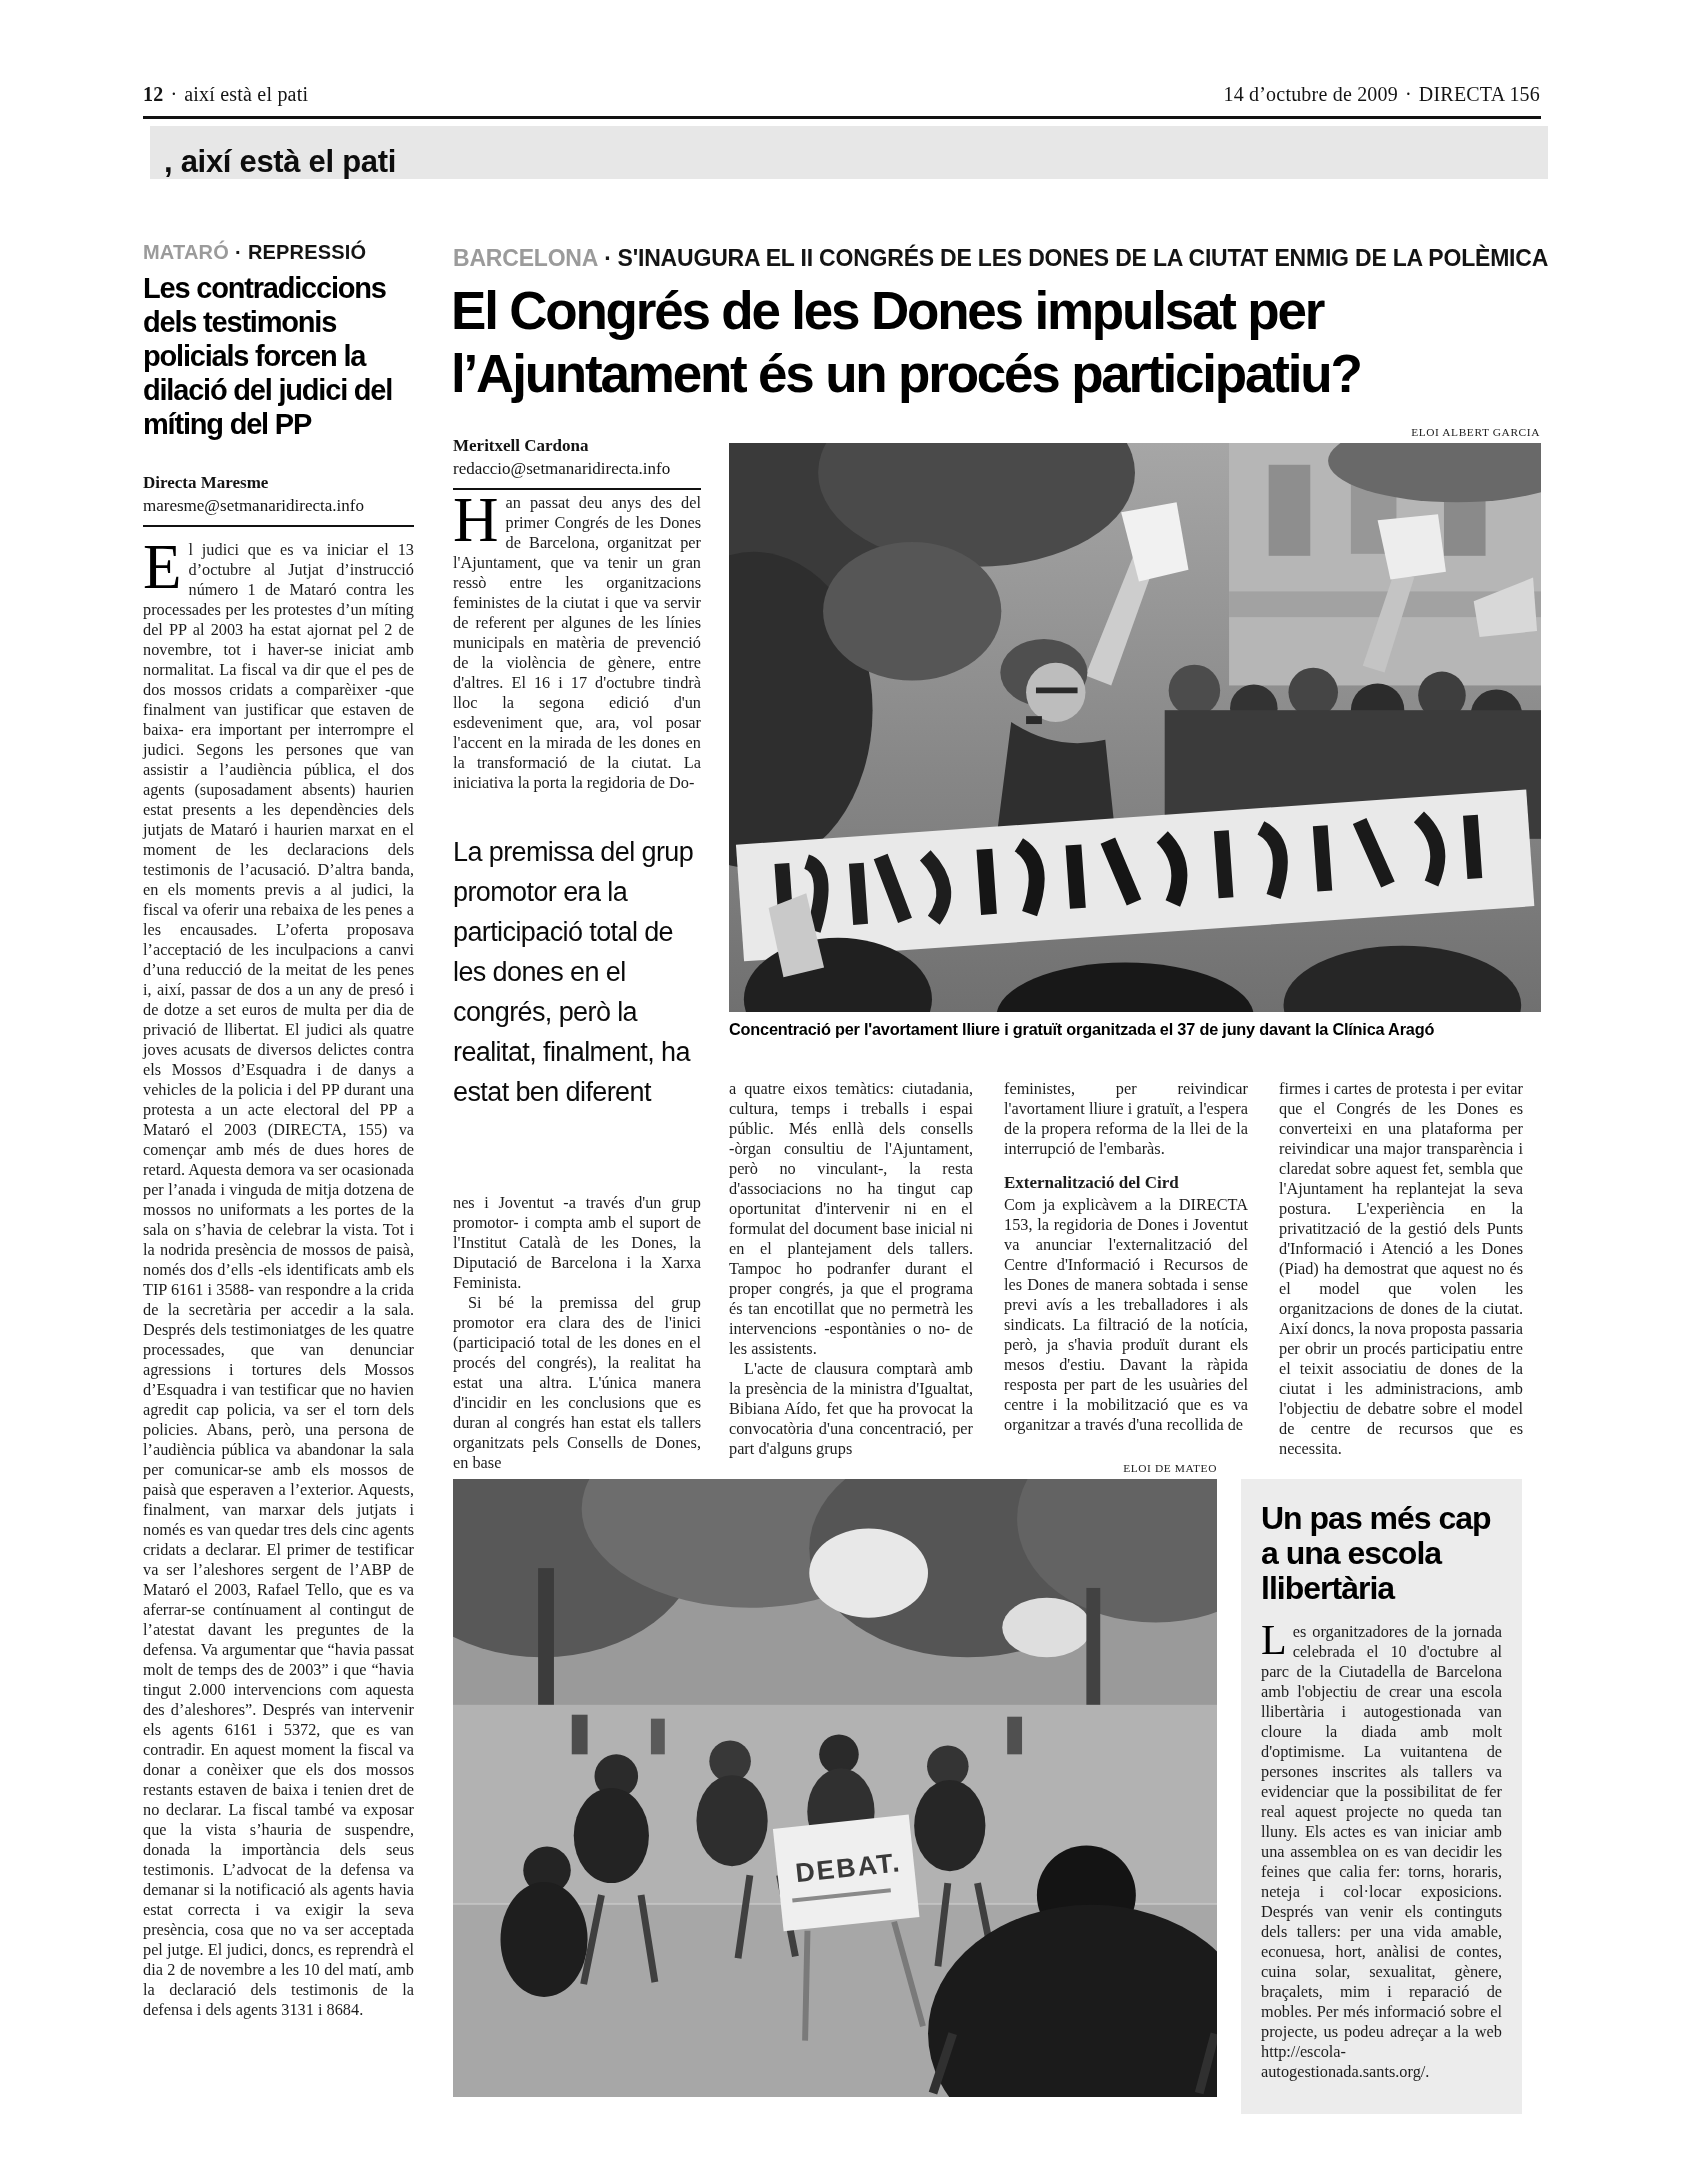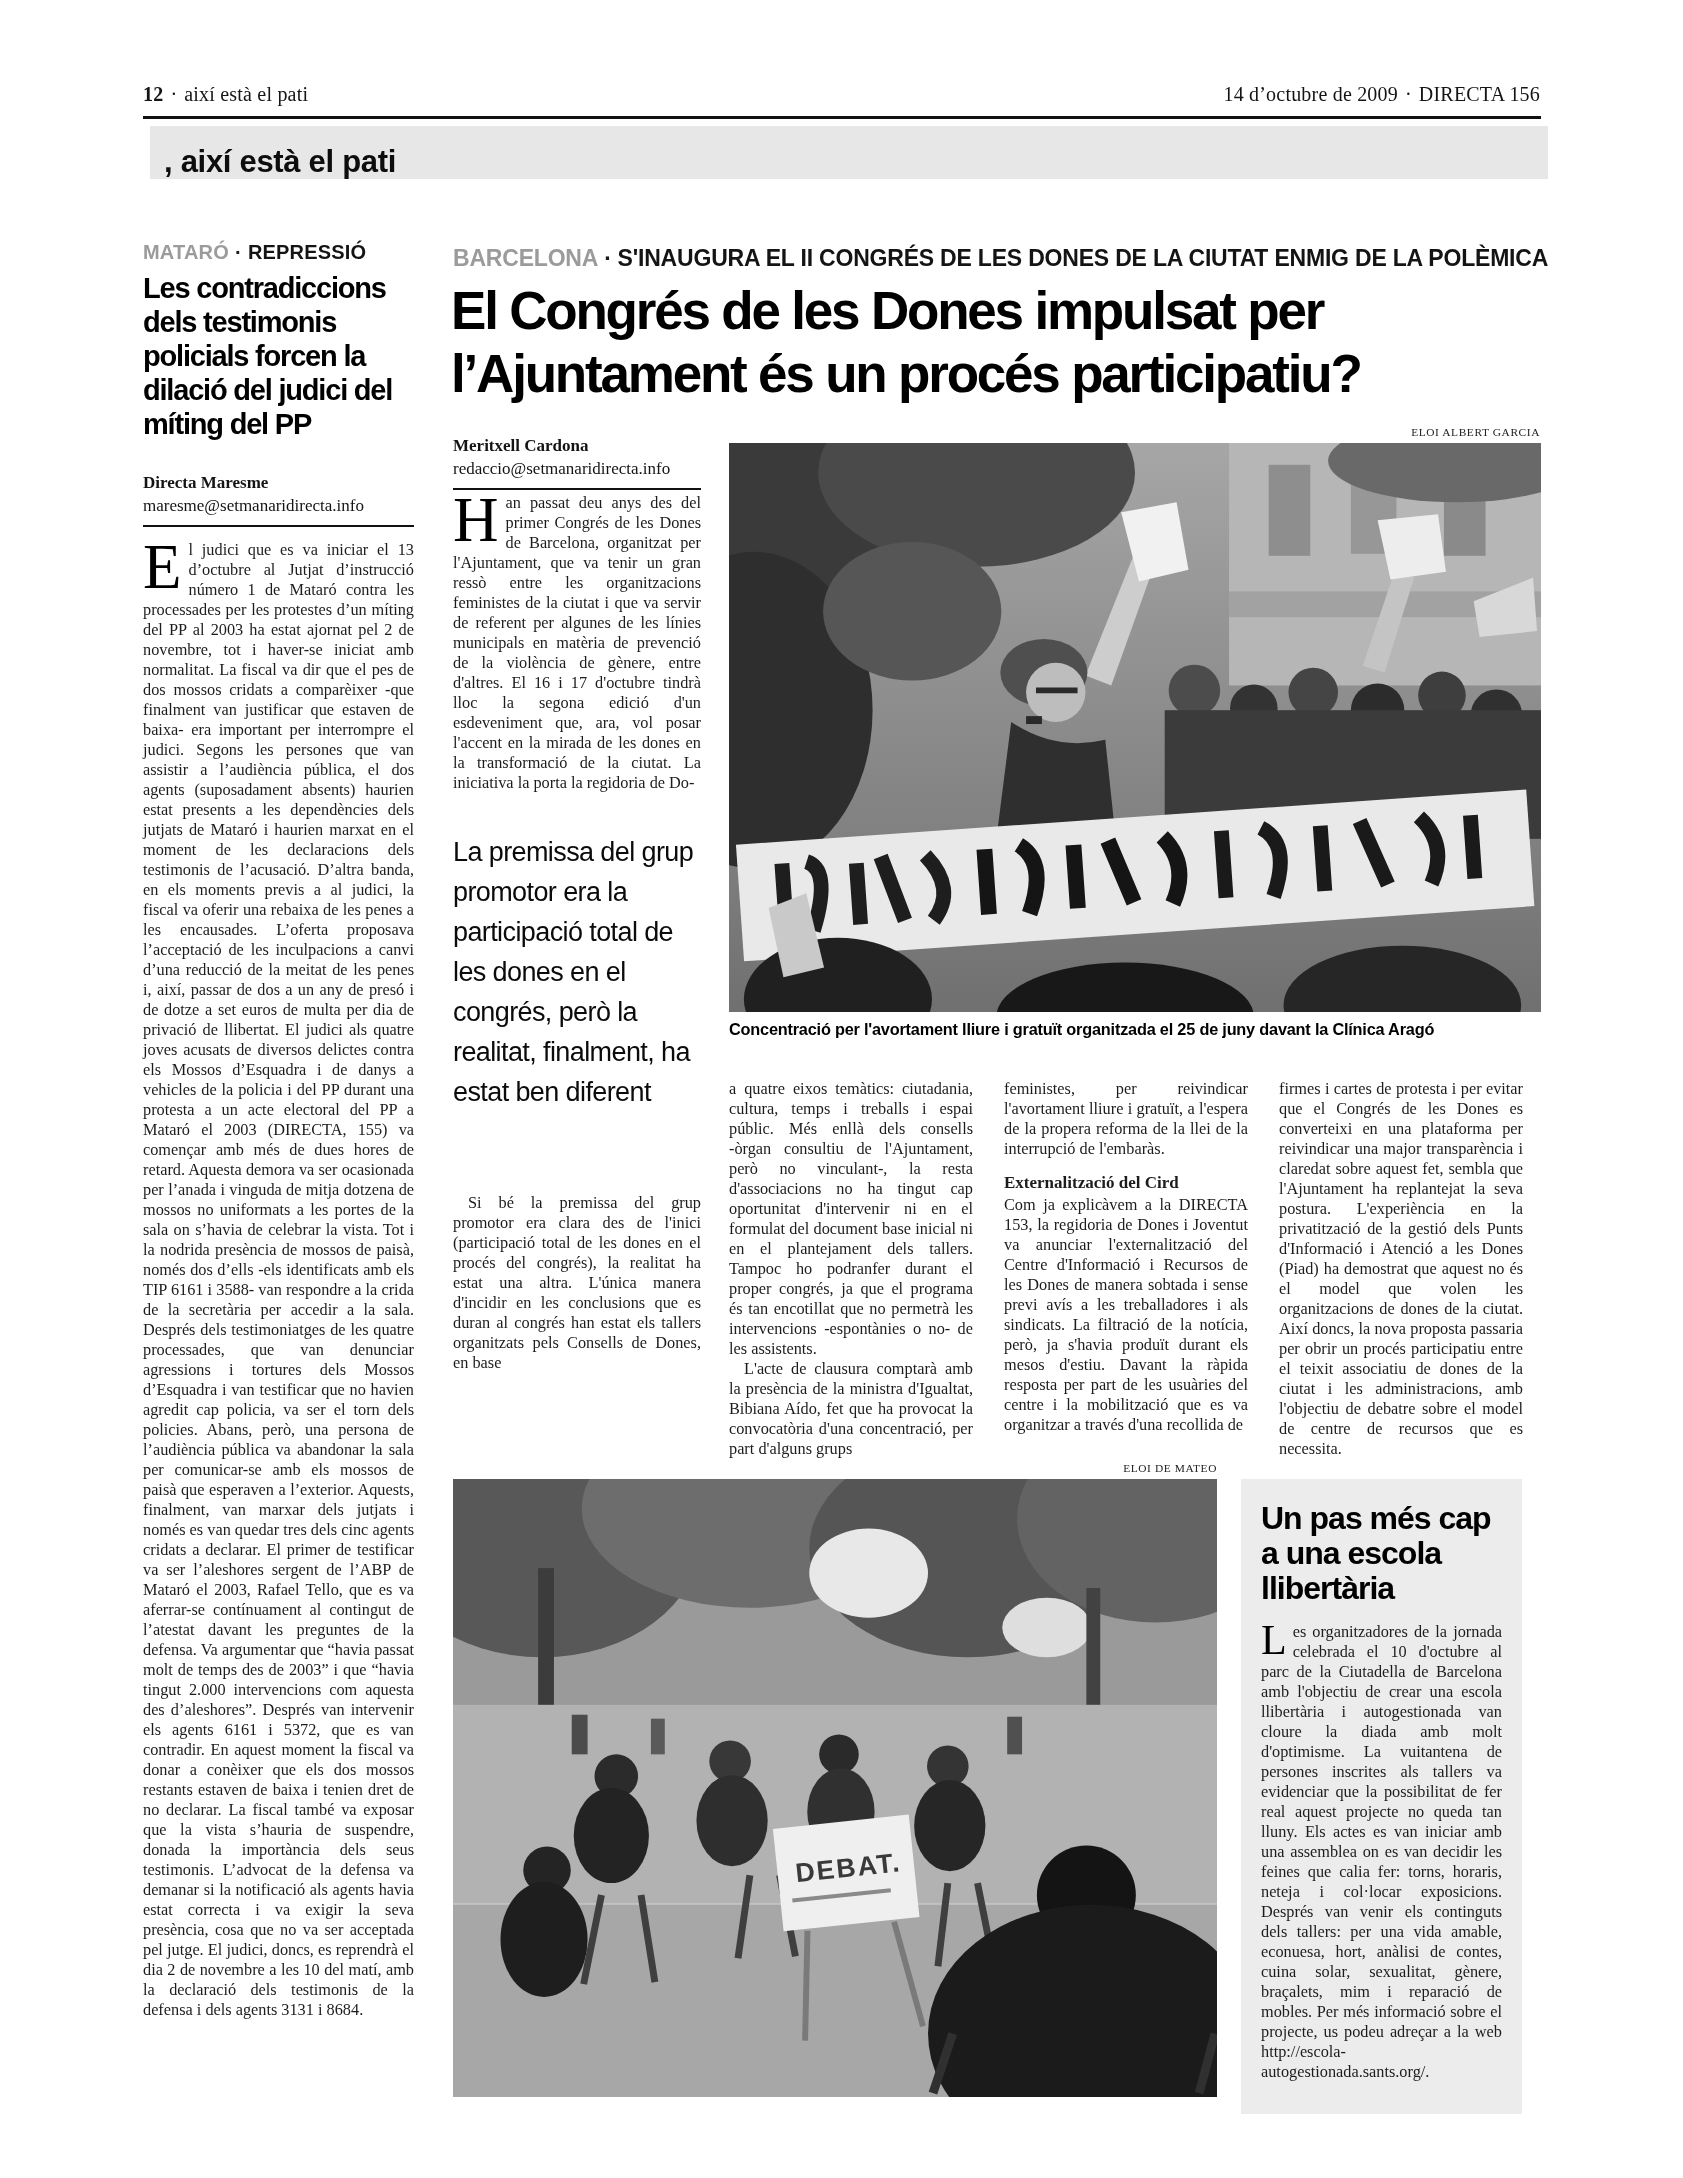--- a/index.html
+++ b/index.html
@@ -179,32 +179,33 @@
         <path d="M500 398 v68 M540 398 q30 18 8 70 M600 400 v66 M640 398 l24 66 M700 398 q28 30 8 68 M752 400 v64" stroke="#1a1a1a" stroke-width="15" fill="none"></path>
       </g>
       <g>
         <ellipse cx="110" cy="562" rx="95" ry="62" fill="#202020"></ellipse>
         <ellipse cx="400" cy="580" rx="130" ry="55" fill="#181818"></ellipse>
         <ellipse cx="680" cy="568" rx="120" ry="60" fill="#262626"></ellipse>
         <polygon points="40,470 78,455 96,530 55,540" fill="#c9c9c9"></polygon>
       </g>
     </svg>
   </div>
-  <div class="ma-caption">Concentració per l'avortament lliure i gratuït organitzada el 25 de juny davant la Clínica Aragó</div>
+  <div class="ma-caption">Concentració per l'avortament lliure i gratuït organitzada el 37 de juny davant la Clínica Aragó</div>
 
   <div class="byline ma-byline">
     <div class="name">Meritxell Cardona</div>
     <div>redaccio@setmanaridirecta.info</div>
     <div class="byline-rule"></div>
   </div>
   <div class="bodytext ma-col1a">
     <span class="dropcap">H</span><span>an passat deu anys des del primer Congrés de les Dones de Barcelona, organitzat per l'Ajuntament, que va tenir un gran ressò entre les organitzacions feministes de la ciutat i que va servir de referent per algunes de les línies municipals en matèria de prevenció de la violència de gènere, entre d'altres. El 16 i 17 d'octubre tindrà lloc la segona edició d'un esdeveniment que, ara, vol posar l'accent en la mirada de les dones en la transformació de la ciutat. La iniciativa la porta la regidoria de Do-</span>
   </div>
   <div class="pull-quote">La premissa del grup promotor era la participació total de les dones en el congrés, però la realitat, finalment, ha estat ben diferent</div>
   <div class="bodytext ma-col1b">
+    <span>nes i Joventut -a través d'un grup promotor- i compta amb el suport de l'Institut Català de les Dones, la Diputació de Barcelona i la Xarxa Feminista.</span>
     <span class="indent">Si bé la premissa del grup promotor era clara des de l'inici (participació total de les dones en el procés del congrés), la realitat ha estat una altra. L'única manera d'incidir en les conclusions que es duran al congrés han estat els tallers organitzats pels Consells de Dones, en base</span>
   </div>
 
   <div class="bodytext ma-col2">
     <span>a quatre eixos temàtics: ciutadania, cultura, temps i treballs i espai públic. Més enllà dels consells -òrgan consultiu de l'Ajuntament, però no vinculant-, la resta d'associacions no ha tingut cap oportunitat d'intervenir ni en el formulat del document base inicial ni en el plantejament dels tallers. Tampoc ho podranfer durant el proper congrés, ja que el programa és tan encotillat que no permetrà les intervencions -espontànies o no- de les assistents.</span>
     <span class="indent">L'acte de clausura comptarà amb la presència de la ministra d'Igualtat, Bibiana Aído, fet que ha provocat la convocatòria d'una concentració, per part d'alguns grups</span>
   </div>
   <div class="bodytext ma-col3">
     <span>feministes, per reivindicar l'avortament lliure i gratuït, a l'espera de la propera reforma de la llei de la interrupció de l'embaràs.</span>
     <div class="subhead">Externalització del Cird</div>

